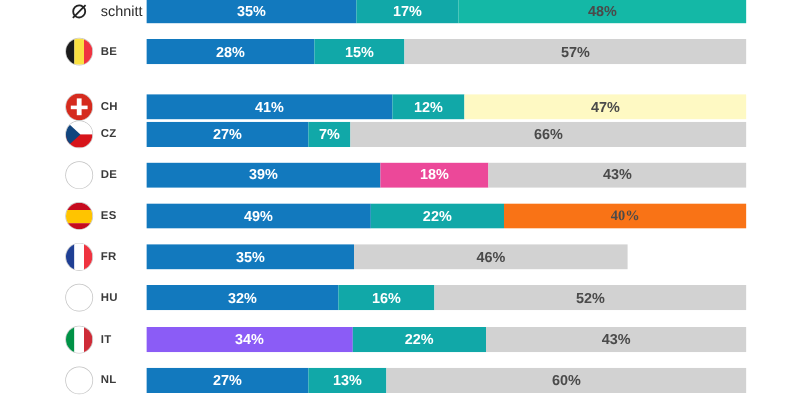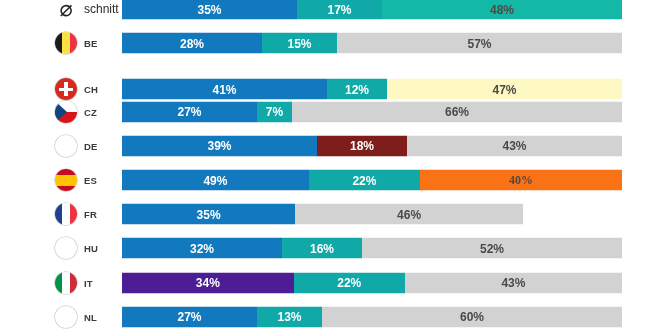--- a/index.html
+++ b/index.html
@@ -236,21 +236,21 @@
             <div style="background:#dd0000"></div>
             <div style="background:#ffce00"></div>
           </div>
         </div>
         <div class="country-code">DE</div>
       </div>
       <div class="bar">
         <div class="seg s1" style="width: 39%; background: rgb(18, 121, 190);">
           <span>39%</span>
         </div>
-        <div class="seg s2" style="width: 18%; background: #7f1d1d;">
+        <div class="seg s2" style="width: 18%; background: #ec4899;">
           <span>18%</span>
         </div>
         <div class="seg s3" style="width: 43%; background: rgb(210, 210, 210);">
           <span>43%</span>
         </div>
       </div>
     </div>
     <div class="row" style="top: 167px;">
       <div class="label-cell">
         <div class="flag">
@@ -322,21 +322,21 @@
         <div class="flag">
           <div class="v3">
             <div style="background:#009246"></div>
             <div style="background:#ffffff"></div>
             <div style="background:#ce2b37"></div>
           </div>
         </div>
         <div class="country-code">IT</div>
       </div>
       <div class="bar">
-        <div class="seg s1" style="width: 34.3434%; background: #4c1d95;">
+        <div class="seg s1" style="width: 34.3434%; background: #8b5cf6;">
           <span>34%</span>
         </div>
         <div class="seg s2" style="width: 22.2222%; background: rgb(17, 168, 168);">
           <span>22%</span>
         </div>
         <div class="seg s3" style="width: 43.4343%; background: rgb(210, 210, 210);">
           <span>43%</span>
         </div>
       </div>
     </div>

